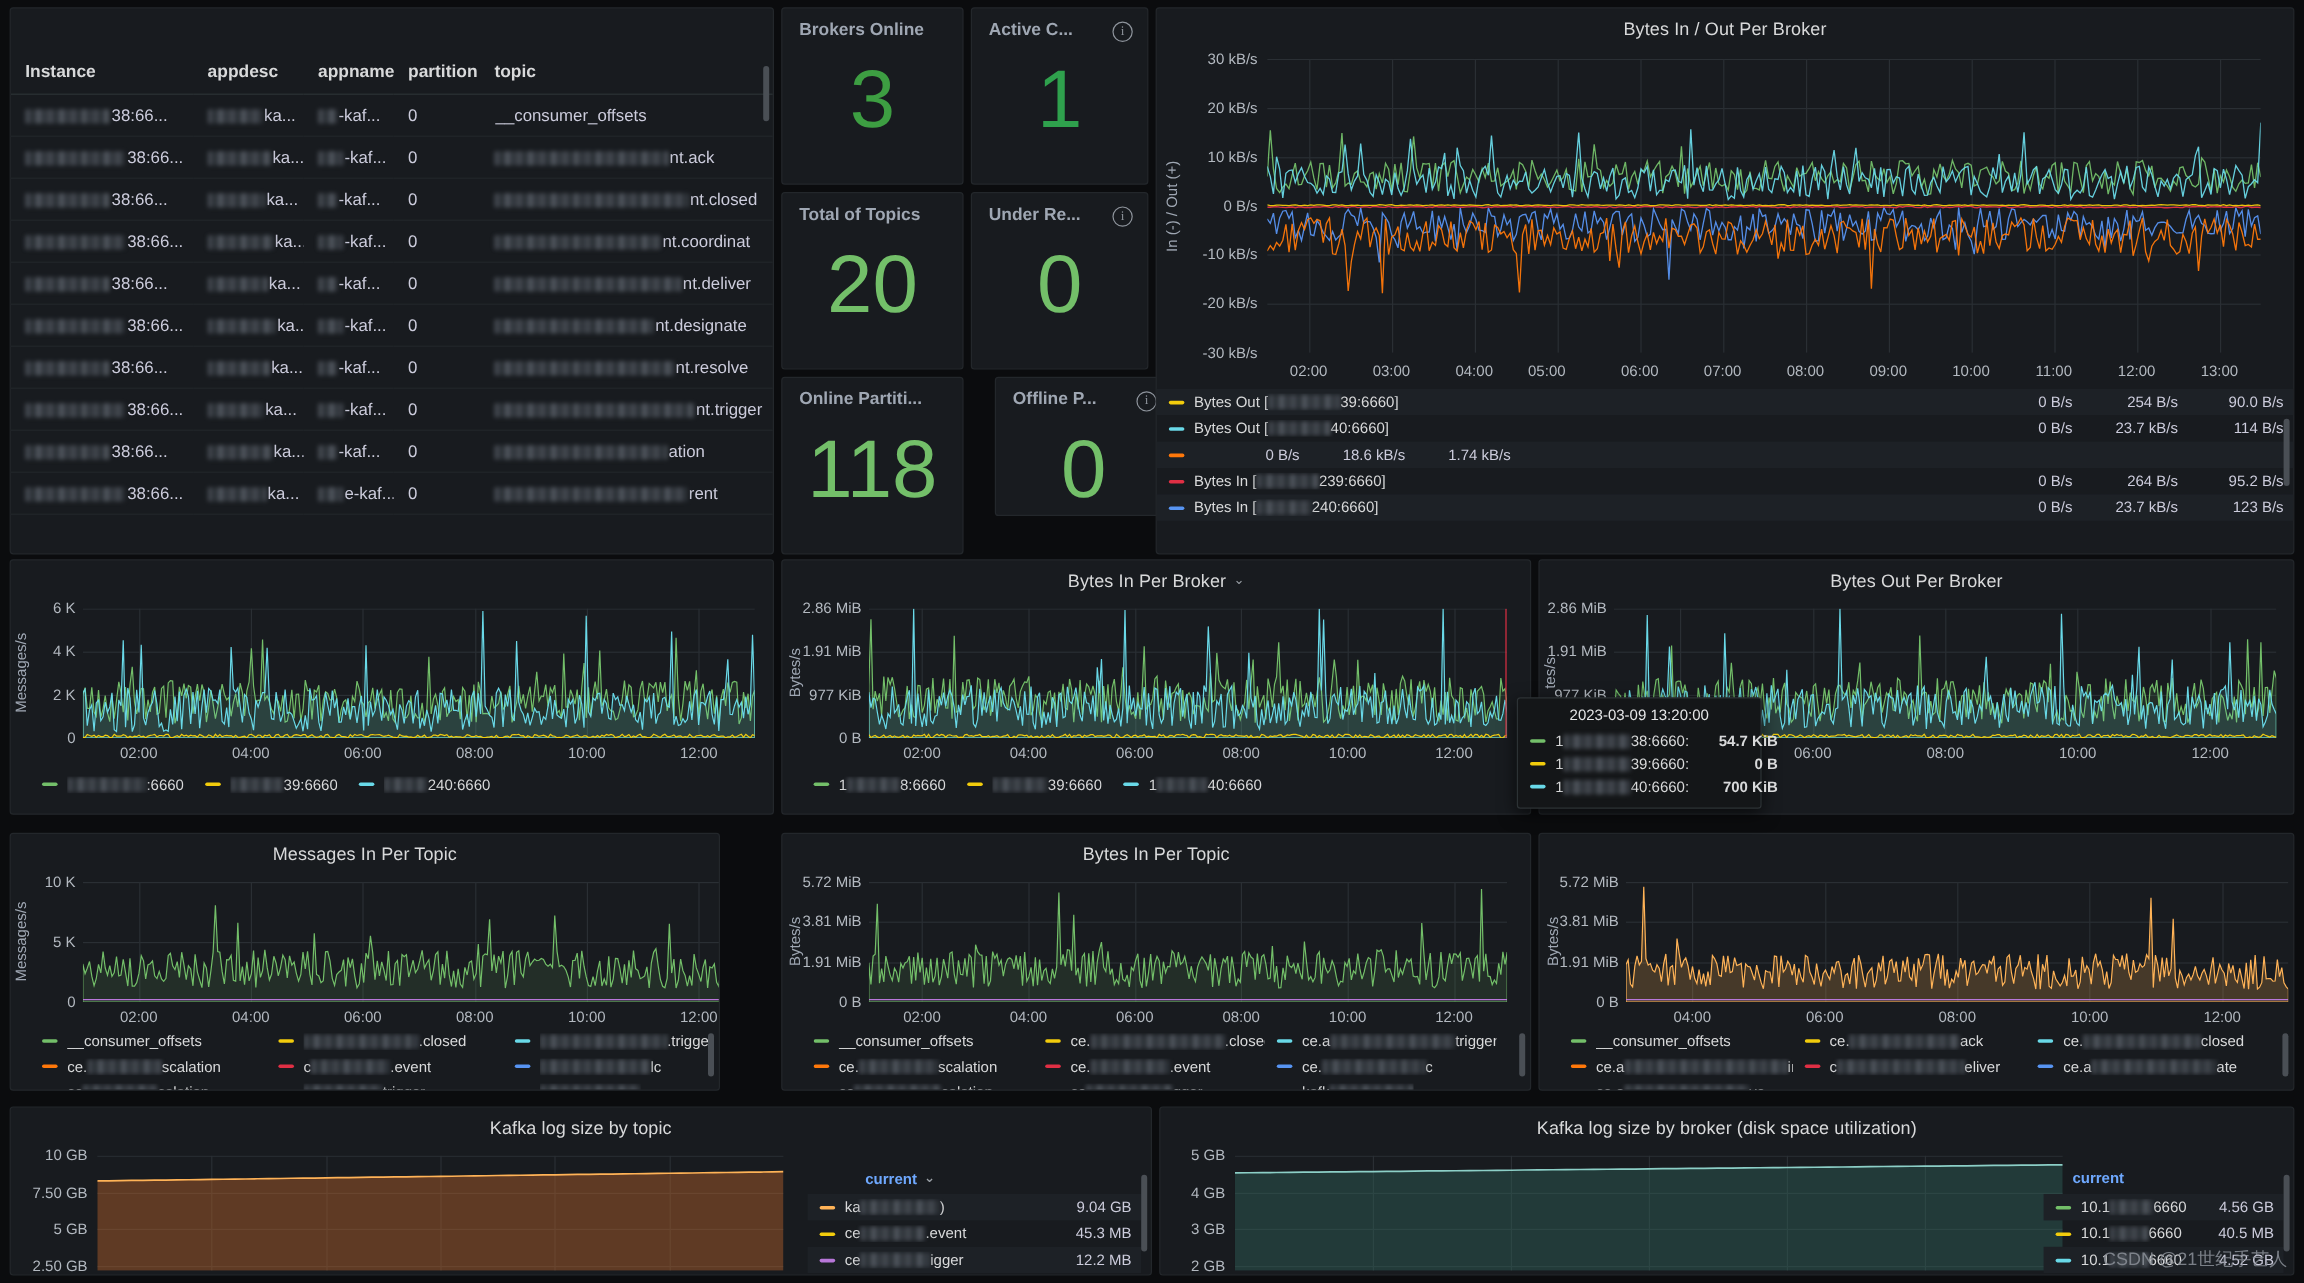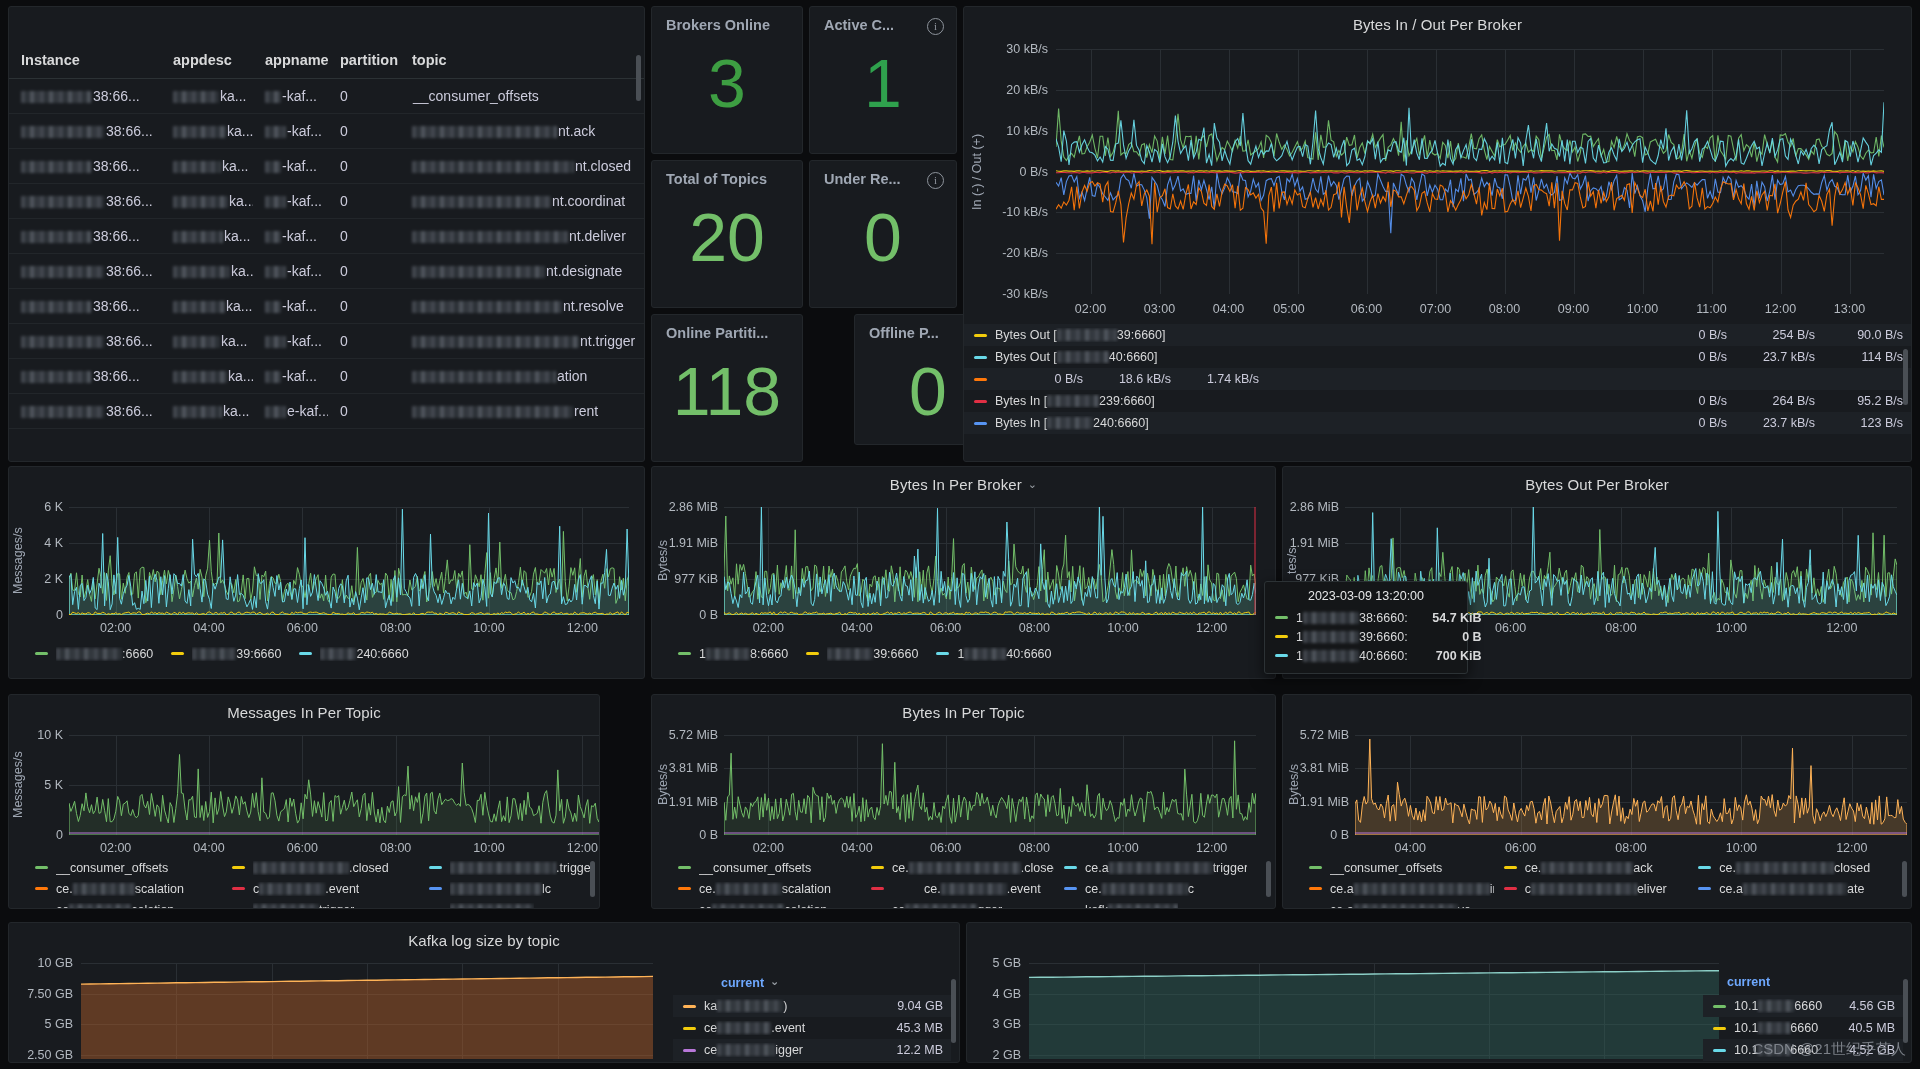--- a/index.html
+++ b/index.html
@@ -171,21 +171,21 @@
     </div>
     <div class="panel" style="left:809px;top:160px;width:148px;height:148px;">
       <div class="stat-title">Under Re...</div>
       <div class="info-i">i</div>
       <div class="stat-val" style="top:42.040000000000006px;font-size:68px;color:#73bf69;">0</div>
     </div>
     <div class="panel" style="left:651px;top:314px;width:152px;height:148px;">
       <div class="stat-title">Online Partiti...</div>
       <div class="stat-val" style="top:42.040000000000006px;font-size:68px;color:#73bf69;">118</div>
     </div>
-    <div class="panel" style="left:854px;top:314px;width:148px;height:131px;">
+    <div class="panel" style="left:829px;top:314px;width:148px;height:116px;">
       <div class="stat-title">Offline P...</div>
       <div class="info-i">i</div>
       <div class="stat-val" style="top:42.040000000000006px;font-size:68px;color:#73bf69;">0</div>
     </div>
     <div class="panel" style="left:963px;top:6px;width:949px;height:456px;">
       <div class="ptitle">Bytes In / Out Per Broker</div>
       <div class="ylabel" style="left:6px;top:42px;height:245px;">In (-) / Out (+)</div>
       <div class="plot" style="left:92px;top:42px;width:828px;height:245px;">
         <div style="position:absolute;left:0;right:0;top:0.0px;height:1px;background:#2a2f34;"></div>
         <div style="position:absolute;left:0;right:0;top:40.8px;height:1px;background:#2a2f34;"></div>
@@ -509,21 +509,21 @@
           <div class="lname"><span>ce.</span><span class="blur" style="width:112px;"></span><span>.closed</span></div>
         </div>
         <div class="ilitem" style="width:183px;margin-right:10px;">
           <div class="lswatch" style="background:#69d9e8;"></div>
           <div class="lname"><span>ce.a</span><span class="blur" style="width:104px;"></span><span>trigger</span></div>
         </div>
         <div class="ilitem" style="width:183px;margin-right:10px;">
           <div class="lswatch" style="background:#ff780a;"></div>
           <div class="lname"><span>ce.</span><span class="blur" style="width:66px;"></span><span>scalation</span></div>
         </div>
-        <div class="ilitem" style="width:183px;margin-right:10px;gap:32px;">
+        <div class="ilitem" style="width:183px;margin-right:10px;">
           <div class="lswatch" style="background:#e02f44;"></div>
           <div class="lname"><span>ce.</span><span class="blur" style="width:66px;"></span><span>.event</span></div>
         </div>
         <div class="ilitem" style="width:183px;margin-right:10px;">
           <div class="lswatch" style="background:#5794f2;"></div>
           <div class="lname"><span>ce.</span><span class="blur" style="width:86px;"></span><span>c</span></div>
         </div>
         <div class="ilitem" style="width:183px;margin-right:10px;">
           <div class="lswatch" style="background:#b877d9;"></div>
           <div class="lname"><span>ce</span><span class="blur" style="width:72px;"></span><span>calation</span></div>
@@ -631,20 +631,21 @@
         </div>
         <div class="ltr">
           <div class="lswatch" style="background:#b877d9;"></div>
           <div class="lname" style="flex:1 1 auto;"><span>ce</span><span class="blur" style="width:58px;"></span><span>igger</span></div>
           <div class="lval" style="width:70px;">12.2 MB</div>
         </div>
       </div>
       <div class="scrollbar" style="right:3px;top:56px;height:64px;"></div>
     </div>
     <div class="panel" style="left:966px;top:922px;width:946px;height:141px;">
+      <div class="ptitle">Kafka log size by broker (disk space utilization)</div>
       <div class="plot" style="left:62px;top:40px;width:690px;height:96px;">
         <div style="position:absolute;left:0;right:0;top:0.0px;height:1px;background:#2a2f34;"></div>
         <div style="position:absolute;left:0;right:0;top:30.7px;height:1px;background:#2a2f34;"></div>
         <div style="position:absolute;left:0;right:0;top:61.3px;height:1px;background:#2a2f34;"></div>
         <div style="position:absolute;left:0;right:0;top:92.0px;height:1px;background:#2a2f34;"></div>
         <div style="position:absolute;top:0;bottom:0;left:115.0px;width:1px;background:#2a2f34;"></div>
         <div style="position:absolute;top:0;bottom:0;left:230.0px;width:1px;background:#2a2f34;"></div>
         <div style="position:absolute;top:0;bottom:0;left:345.0px;width:1px;background:#2a2f34;"></div>
         <div style="position:absolute;top:0;bottom:0;left:460.0px;width:1px;background:#2a2f34;"></div>
         <div style="position:absolute;top:0;bottom:0;left:575.0px;width:1px;background:#2a2f34;"></div>

